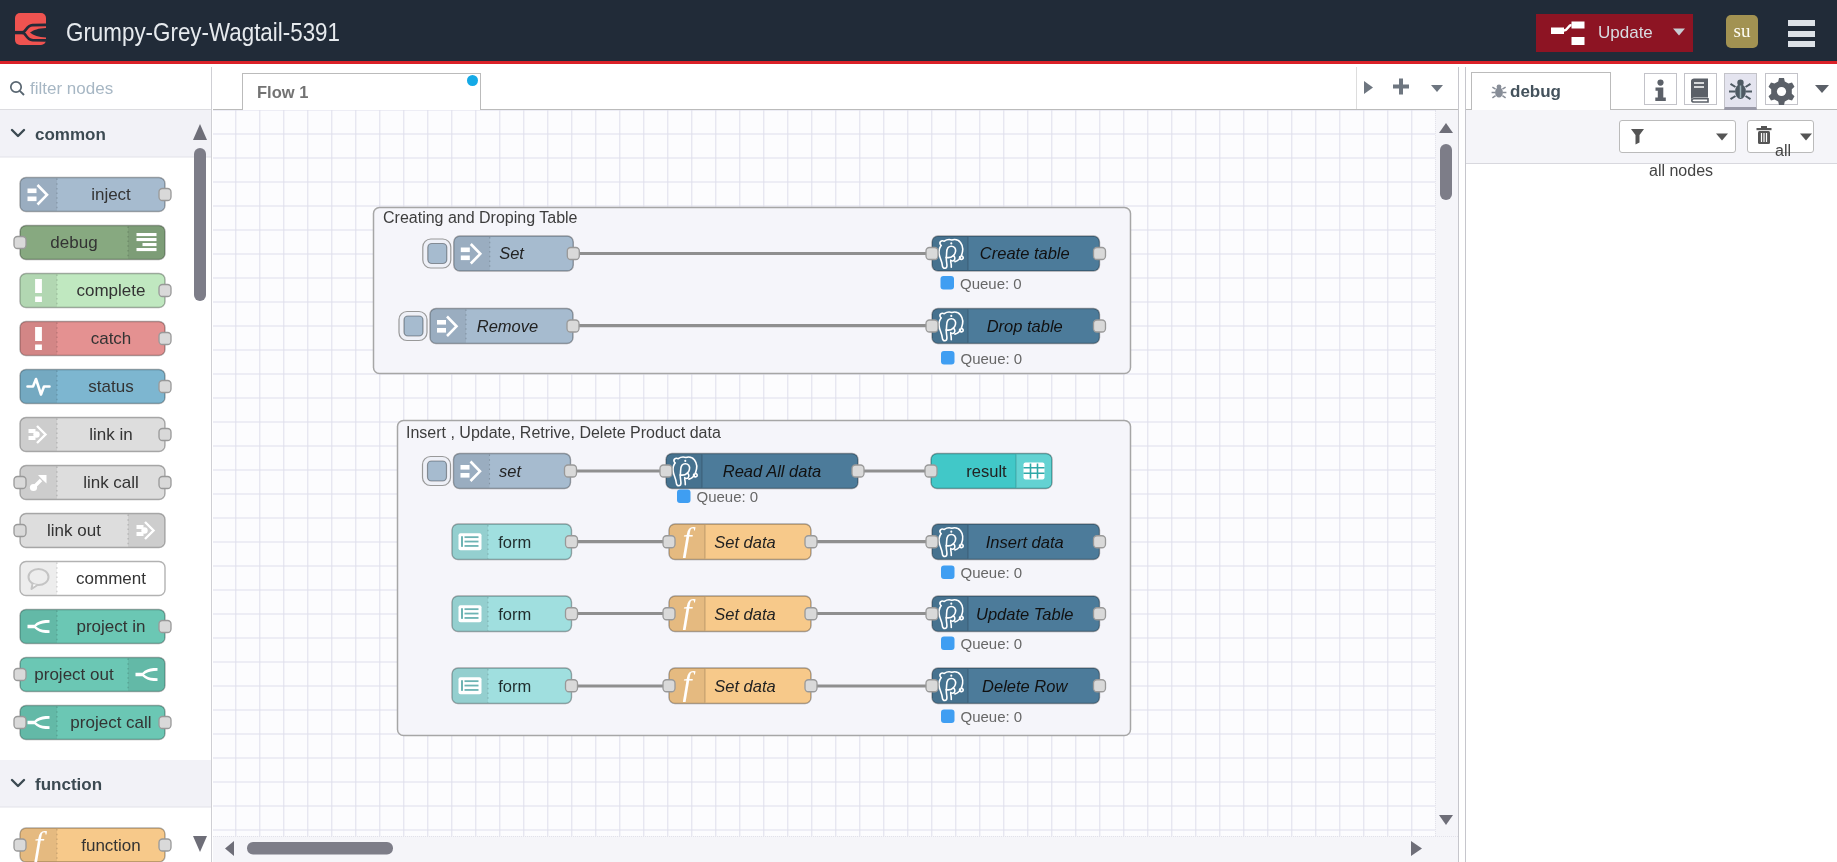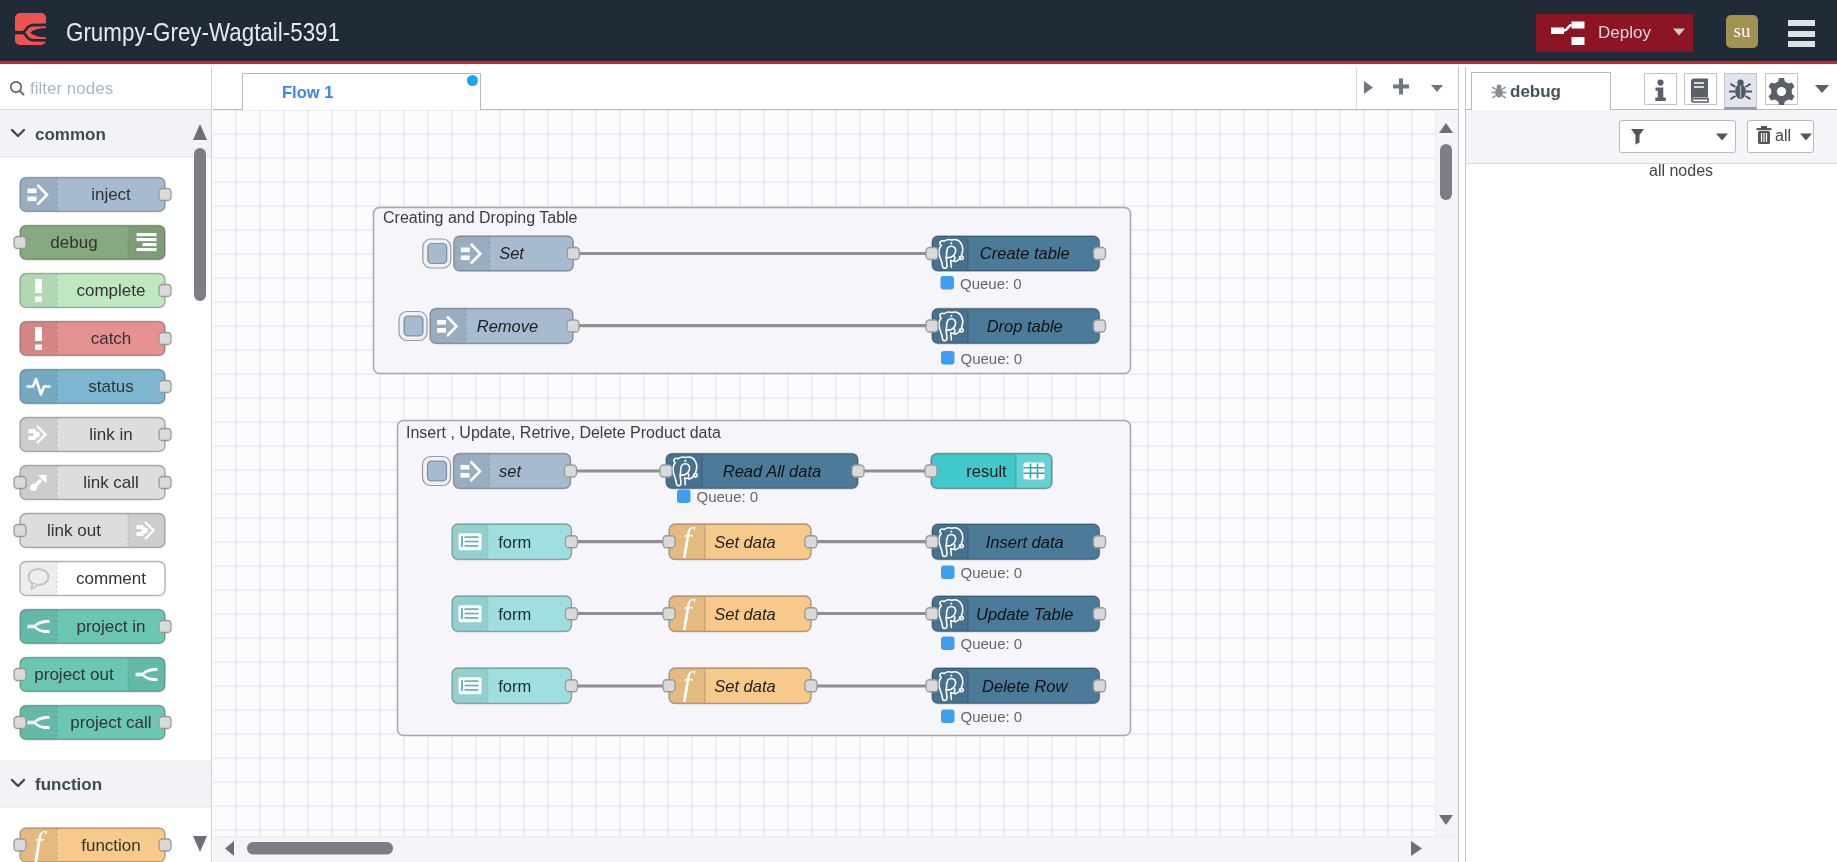--- a/index.html
+++ b/index.html
@@ -27,21 +27,21 @@
 #search { position:absolute; left:0; top:0; width:211px; height:43px;
   border-bottom:1px solid #dcdce0; background:#fff; }
 #search .ph { position:absolute; left:30px; top:12px; font-size:17px; color:#a7b7c4; }
 
 
 #canvas { position:absolute; left:213px; top:67px; width:1245px; height:795px; background:#fff; }
 #tabbar { position:absolute; left:0; top:0; width:1245px; height:43px;
   background:#fff; border-bottom:1px solid #bbb; }
 #tab1 { position:absolute; left:29px; top:6px; width:239px; height:37px; background:#fff;
   border:1px solid #bbb; border-bottom:none; }
-#tab1 .lbl { position:absolute; left:14px; top:9px; font-size:16.5px; font-weight:bold; color:#3b82f6;margin-left:25px; }
+#tab1 .lbl { position:absolute; left:14px; top:9px; font-size:16.5px; font-weight:bold; color:#737373; }
 #tab1 .dot { position:absolute; left:224px; top:1px; width:11px; height:11px;
   border-radius:50%; background:#14a9e6; }
 #tabctl { position:absolute; left:1143px; top:0; width:102px; height:42px;
   border-left:1px solid #ddd; }
 #grid { position:absolute; left:0; top:43px; width:1245px; height:752px; background:#fcfcfe;
   background-image:linear-gradient(to right, #dedeeb 1.3px, transparent 1.3px),
                    linear-gradient(to bottom, #dedeeb 1.3px, transparent 1.3px);
   background-size:24px 24px; background-position:-1.7px -0.5px; }
 .gutter { position:absolute; background:#f5f5f9; }
 #gutter-r { left:1221.5px; top:43px; width:23.5px; height:726px; border-left:1px dotted #e2e2ea; }
@@ -84,21 +84,21 @@
     </div>
     <div id="title">Grumpy-Grey-Wagtail-5391</div>
     <div id="deploy">
       <svg width="157" height="38" viewBox="0 0 157 38">
         <rect x="15" y="13.5" width="13" height="6.5" fill="#fff"></rect>
         <rect x="35.5" y="7.5" width="13" height="7" fill="#fff"></rect>
         <rect x="35.5" y="23" width="13" height="8" fill="#fff"></rect>
         <path d="M28,16.5 C32,16.5 32,11 35.5,11" stroke="#fff" stroke-width="2.6" fill="none"></path>
         <path d="M137,14.5 L149,14.5 L143,21.5 Z" fill="#c8ccd2"></path>
       </svg>
-      <div class="txt">Deploy</div>
+      <div class="txt">Update</div>
     </div>
     <div id="avatar">su</div>
     <div id="burger">
         <div></div>
         <div></div>
         <div></div>
       </div>
   </div>
 
   <div id="palette">
@@ -613,18 +613,18 @@
       <div class="tbtn" style="left:281px; width:67px;">
         <svg width="67" height="31" viewBox="0 0 67 31">
           <g fill="#555">
             <rect x="10" y="10" width="12" height="13" rx="1.5"></rect>
             <rect x="8.5" y="7" width="15" height="2.2"></rect>
             <rect x="13" y="5" width="6" height="2.5"></rect>
           </g>
           <path d="M13.5,12 L13.5,21 M16,12 L16,21 M18.5,12 L18.5,21" stroke="#fff" stroke-width="1.2"></path>
           <path d="M52,12.5 L64,12.5 L58,19.5 Z" fill="#555"></path>
         </svg>
-        <span style="position:absolute; left:27px; top:6px;">all</span>
+        <span style="position:absolute; left:27px; top:21px;">all</span>
       </div>
     </div>
   </div>
 
 </div>
 
 </body></html>

